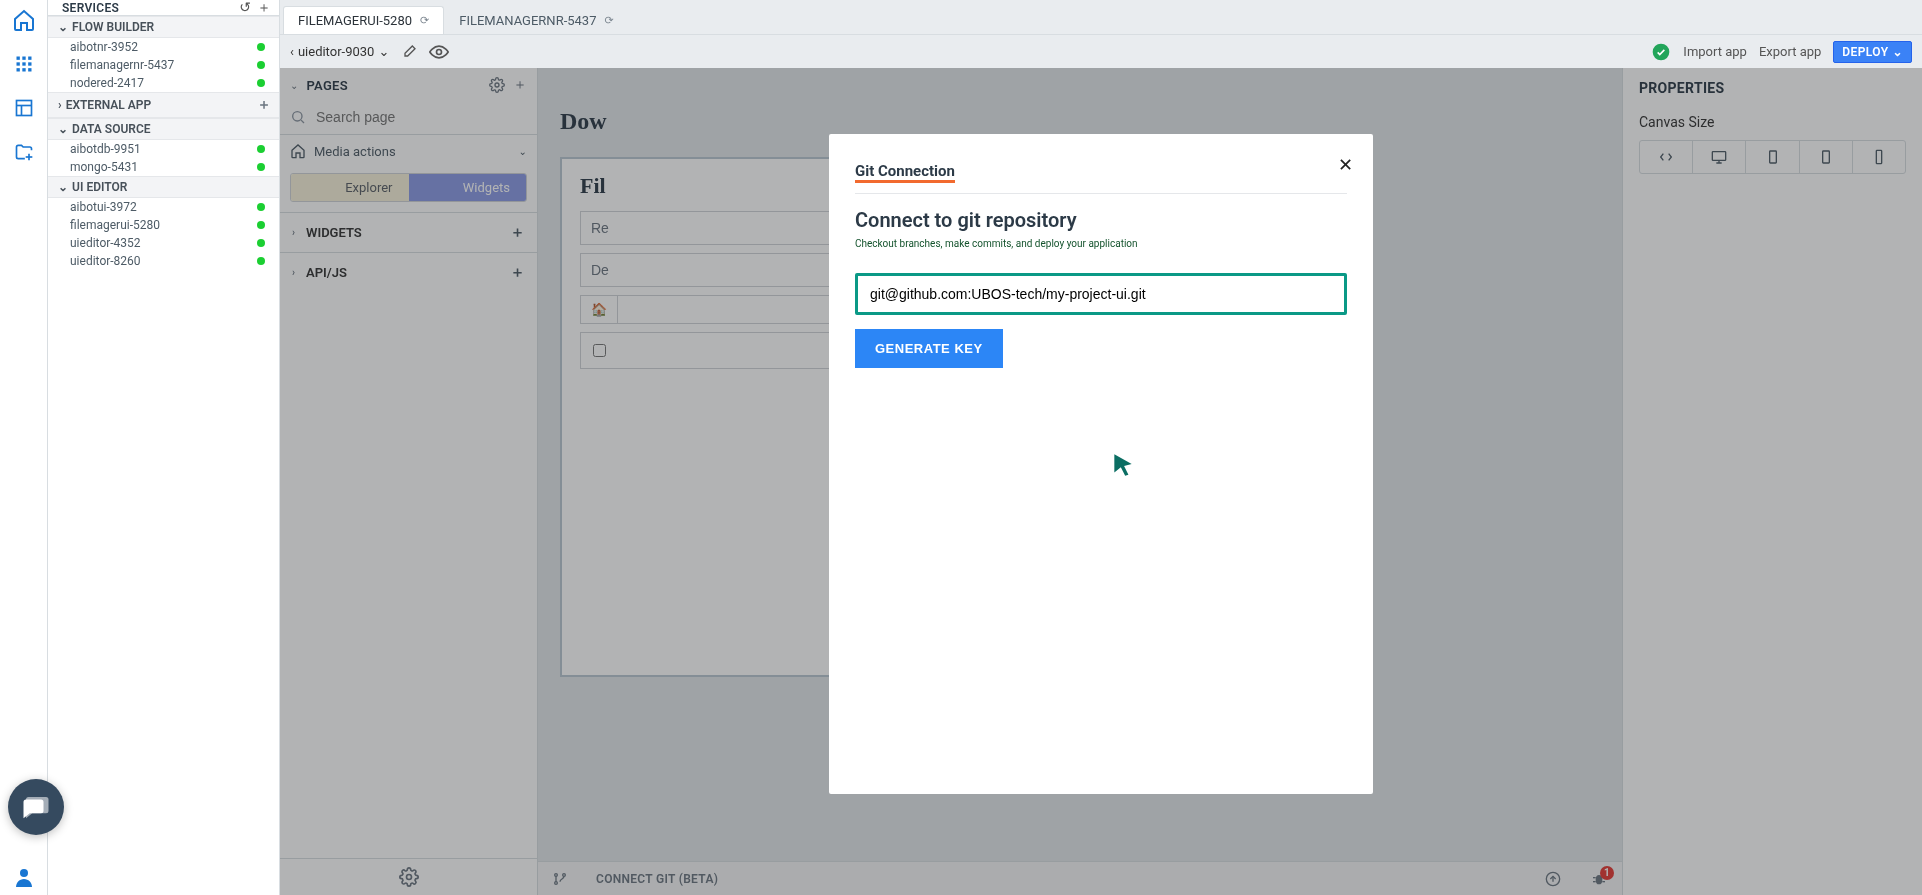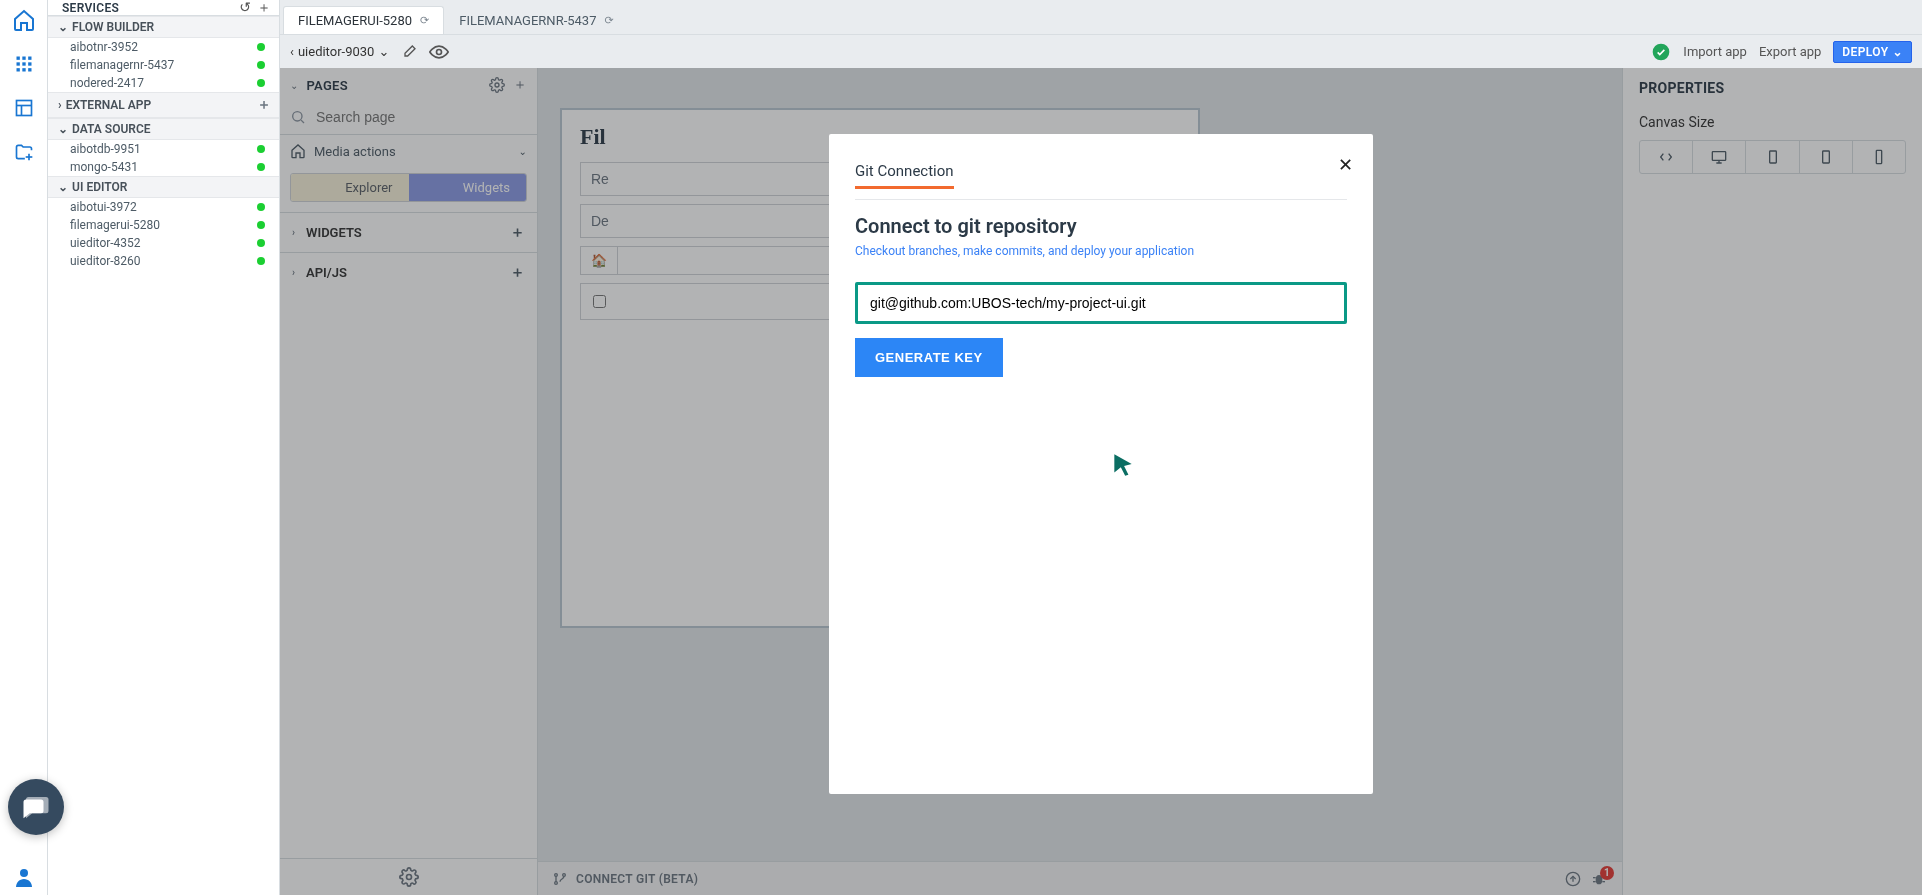--- a/index.html
+++ b/index.html
@@ -88,41 +88,41 @@
   .canvas-wrap { flex:1; min-width:0; display:flex; flex-direction:column; position:relative; }
   .canvas-area { flex:1; background:#e2e6ea; padding:40px 0 0 22px; overflow:hidden; }
   .canvas-card { background:#fff; border:2px solid #b8c6d1; width:640px; height:520px; padding:14px 18px; font-family:Georgia, serif; }
   .canvas-card .title { font-size:22px; font-weight:700; margin-bottom:12px; }
   .canvas-card .field { border:1px solid #cfd3d8; padding:8px 10px; font-size:14px; color:#6b7580; margin-bottom:8px; font-family:"Segoe UI", Arial, sans-serif; }
   .canvas-bread { display:flex; align-items:center; border:1px solid #cfd3d8; margin-top:6px; font-family:"Segoe UI", Arial, sans-serif; }
   .canvas-bread .home { padding:6px 10px; border-right:1px solid #cfd3d8; }
   .canvas-table-head { display:flex; align-items:center; border:1px solid #cfd3d8; margin-top:8px; padding:8px; font-family:"Segoe UI", Arial, sans-serif; }
 
   
-  .bottom-bar { position:absolute; left:0; right:0; bottom:0; height:34px; background:#f4f5f6; border-top:1px solid var(--border); display:flex; align-items:center; padding:0 14px; gap:8px; font-size:12px; font-weight:600; color:#6b7580; letter-spacing:.3px; }
+  .bottom-bar { position:absolute; left:0; right:0; bottom:0; height:34px; background:#f4f5f6; border-top:1px solid var(--border); display:flex; align-items:center; padding:0 14px; gap:28px; font-size:12px; font-weight:600; color:#6b7580; letter-spacing:.3px; }
   .bottom-bar .spacer { flex:1; }
   .bb-icon { width:18px; height:18px; display:flex; align-items:center; justify-content:center; font-size:14px; color:#6b7580; cursor:pointer; position:relative; }
   .bb-icon .badge { position:absolute; top:-4px; right:-6px; background:#e53935; color:#fff; font-size:10px; font-weight:700; width:14px; height:14px; border-radius:50%; display:flex; align-items:center; justify-content:center; }
 
   
   .props { width:300px; background:#fff; border-left:1px solid var(--border); padding:12px 16px; }
   .props h3 { margin:0 0 18px 0; font-size:14px; font-weight:700; letter-spacing:.3px; }
   .props .lbl { font-size:14px; color:#333; margin-bottom:10px; display:block; }
   .device-row { display:flex; border:1px solid var(--border); border-radius:3px; overflow:hidden; }
   .device-row .dev { flex:1; display:flex; align-items:center; justify-content:center; padding:8px 0; border-right:1px solid var(--border); cursor:pointer; color:#4d5b66; }
   .device-row .dev:last-child { border-right:none; }
 
   
   .overlay { position:absolute; inset:0; background:rgba(33,37,41,.35); display:flex; align-items:flex-start; justify-content:center; z-index:1000; }
   .modal { background:#fff; width:544px; margin-top:66px; padding:28px 26px 58px 26px; position:relative; height:660px; border-radius:2px; }
   .modal .close { position:absolute; top:20px; right:20px; font-size:18px; color:#222; cursor:pointer; }
-  .modal .tab-head { display:inline-block; font-size:15px; font-weight:400; padding-bottom:6px; border-bottom:3px solid #f26a2e; margin-bottom:10px; }
+  .modal .tab-head { display:inline-block; font-size:15px; font-weight:700; border-bottom:3px solid #f26a2e; margin-bottom:10px; }
   .modal hr { border:none; border-top:1px solid #e5e7ea; margin:0 0 14px 0; }
   .modal h2 { margin:0 0 6px 0; font-size:20px; font-weight:600; }
-  .modal p.sub { margin:0 0 24px 0; font-size:12px; color:#3b82f6; }
+  .modal p.sub { margin:0 0 24px 0; font-size:10px; color:#14532d; }
   .modal label { font-size:14px; color:#333; display:block; margin-bottom:6px; }
   .modal .hint { font-size:12.5px; color:#4d5b66; margin-bottom:10px; }
   .modal .hint a { color:#1e6fe0; font-weight:600; text-decoration:none; }
   .modal input[type=text] { width:100%; padding:10px 12px; font-size:14px; border:3px solid var(--teal); outline:none; border-radius:2px; }
   .modal .gen-key { margin-top:14px; background:#2c86f6; color:#fff; border:none; font-size:13px; font-weight:700; letter-spacing:.5px; padding:12px 20px; cursor:pointer; }
   .cursor-svg { position:absolute; top:384px; left:830px; width:26px; height:26px; color:#0b6e63; z-index:1001; }
 
   svg { display:block; }
   .ico-sm { width:16px; height:16px; }
   .ico-md { width:20px; height:20px; }
@@ -347,20 +347,21 @@
         <div class="pages-footer">
           <svg class="ico-md" viewBox="0 0 24 24" fill="none" stroke="currentColor" stroke-width="2">
               <circle cx="12" cy="12" r="3"></circle>
               <path d="M19.4 15a1.7 1.7 0 0 0 .34 1.87l.06.06a2 2 0 1 1-2.83 2.83l-.06-.06A1.7 1.7 0 0 0 15 19.4a1.7 1.7 0 0 0-1 1.56V21a2 2 0 0 1-4 0v-.09A1.7 1.7 0 0 0 9 19.4a1.7 1.7 0 0 0-1.87.34l-.06.06a2 2 0 1 1-2.83-2.83l.06-.06A1.7 1.7 0 0 0 4.6 15a1.7 1.7 0 0 0-1.56-1H3a2 2 0 0 1 0-4h.09A1.7 1.7 0 0 0 4.6 9a1.7 1.7 0 0 0-.34-1.87l-.06-.06a2 2 0 1 1 2.83-2.83l.06.06A1.7 1.7 0 0 0 9 4.6a1.7 1.7 0 0 0 1-1.56V3a2 2 0 0 1 4 0v.09c0 .67.4 1.27 1 1.51a1.7 1.7 0 0 0 1.87-.34l.06-.06a2 2 0 1 1 2.83 2.83l-.06.06A1.7 1.7 0 0 0 19.4 9c.24.6.84 1 1.51 1H21a2 2 0 0 1 0 4h-.09a1.7 1.7 0 0 0-1.51 1z"></path>
             </svg>
         </div>
       </div>
 
       <div class="canvas-wrap">
         <div class="canvas-area">
+          <div style="font-size:24px; font-weight:700; font-family:Georgia,serif; margin-bottom:22px;">Dow</div>
           <div class="canvas-card">
             <div class="title">Fil</div>
             <div class="field">Re</div>
             <div class="field">De</div>
             <div class="canvas-bread">
                 <span class="home">🏠</span>
               </div>
             <div class="canvas-table-head">
               <input type="checkbox" style="">
             </div>

